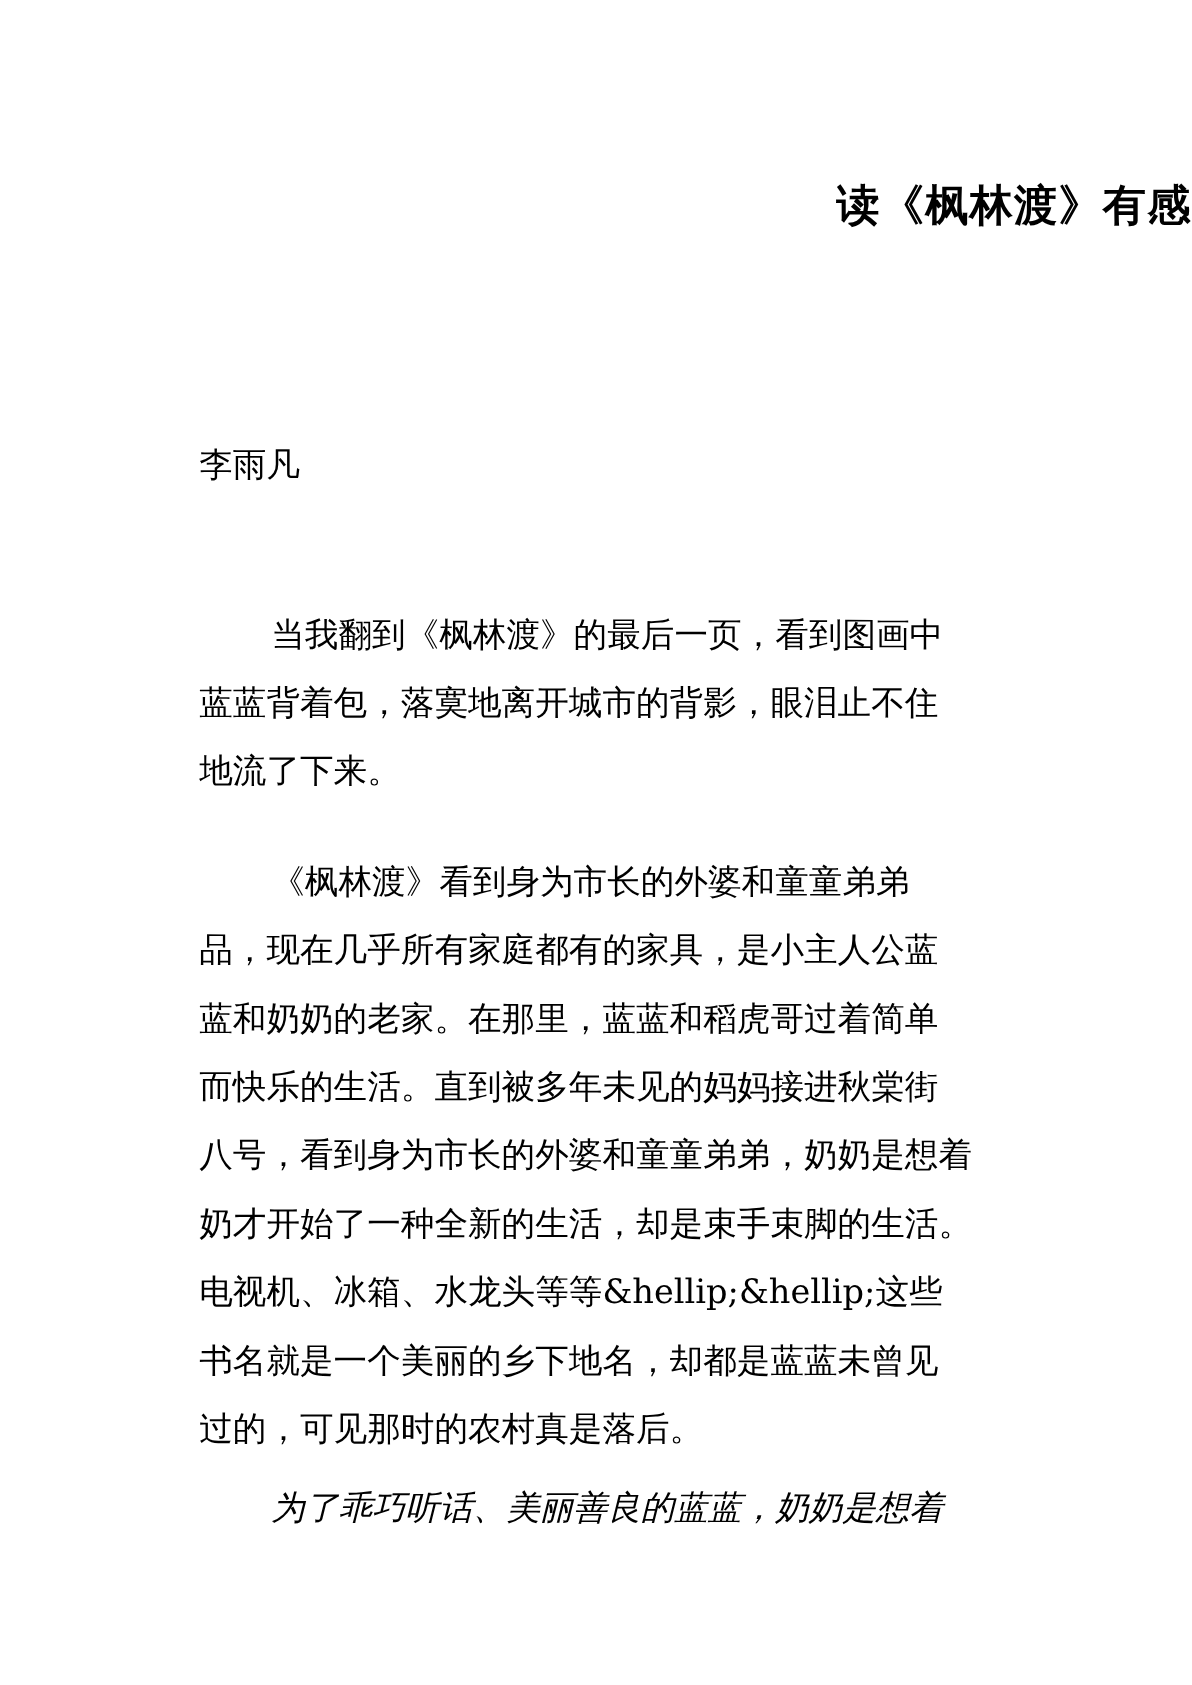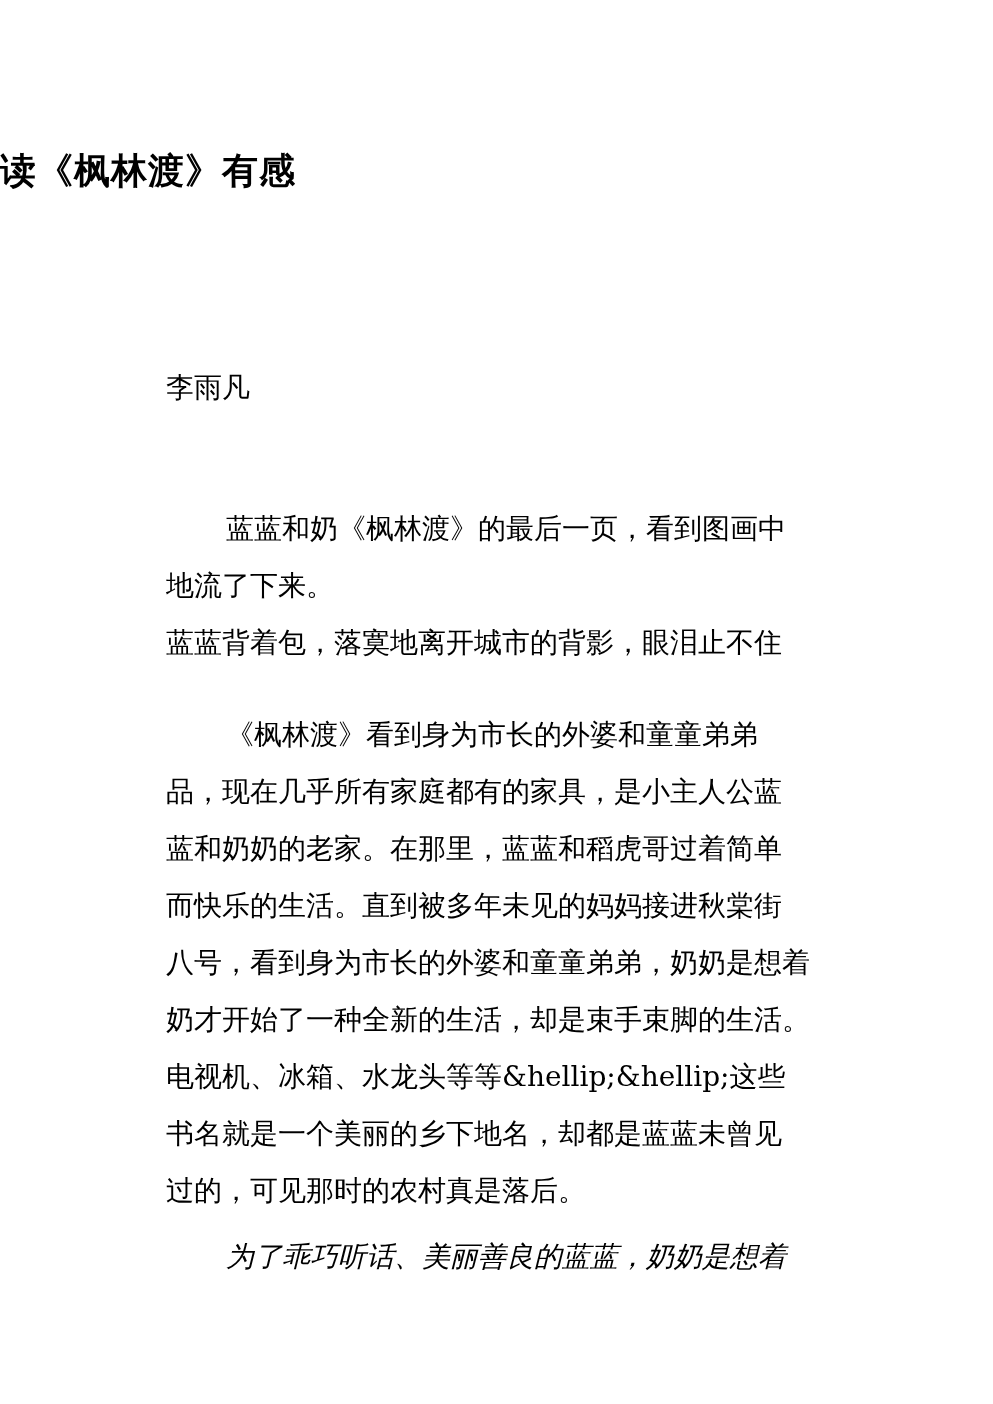--- a/index.html
+++ b/index.html
@@ -12,21 +12,21 @@
       height: 1404px;
       position: relative;
       overflow: hidden;
       color: #000000;
     }
     .page-title {
       position: absolute;
       left: 0;
       width: 993px;
       top: 122px;
-      text-align: left;
+      text-align: right;
       font-family: Liberation Serif, serif;
       font-weight: bold;
       font-size: 36px;
       line-height: 50px;
       letter-spacing: 1px;
     }
     .author {
       position: absolute;
       left: 166px;
       top: 368px;
@@ -52,23 +52,23 @@
     #p3 { top: 1228px; font-style: italic; }
   </style>
 </head>
 <body>
 
 <h1 class="page-title">读《枫林渡》有感</h1>
 
 <div class="author">李雨凡</div>
 
 <div class="para" id="p1">
-  <div class="line indent">蓝蓝和奶《枫林渡》的最后一页，看到图画中</div>
+  <div class="line indent">当我翻到《枫林渡》的最后一页，看到图画中</div>
+  <div class="line">蓝蓝背着包，落寞地离开城市的背影，眼泪止不住</div>
   <div class="line">地流了下来。</div>
-  <div class="line">蓝蓝背着包，落寞地离开城市的背影，眼泪止不住</div>
 </div>
 
 <div class="para" id="p2">
   <div class="line indent">《枫林渡》看到身为市长的外婆和童童弟弟</div>
   <div class="line">品，现在几乎所有家庭都有的家具，是小主人公蓝</div>
   <div class="line">蓝和奶奶的老家。在那里，蓝蓝和稻虎哥过着简单</div>
   <div class="line">而快乐的生活。直到被多年未见的妈妈接进秋棠街</div>
   <div class="line">八号，看到身为市长的外婆和童童弟弟，奶奶是想着</div>
   <div class="line">奶才开始了一种全新的生活，却是束手束脚的生活。</div>
   <div class="line">电视机、冰箱、水龙头等等&amp;hellip;&amp;hellip;这些</div>

